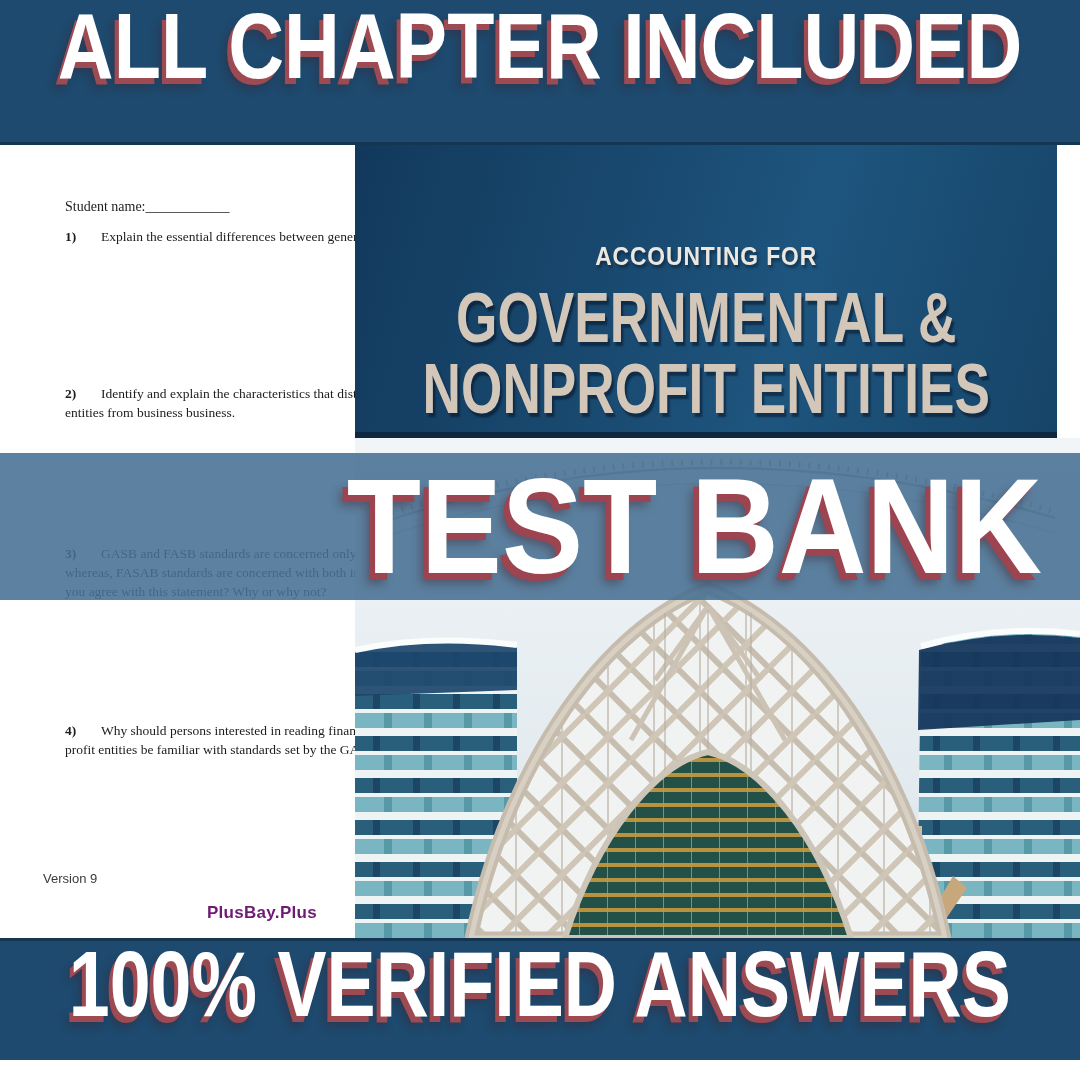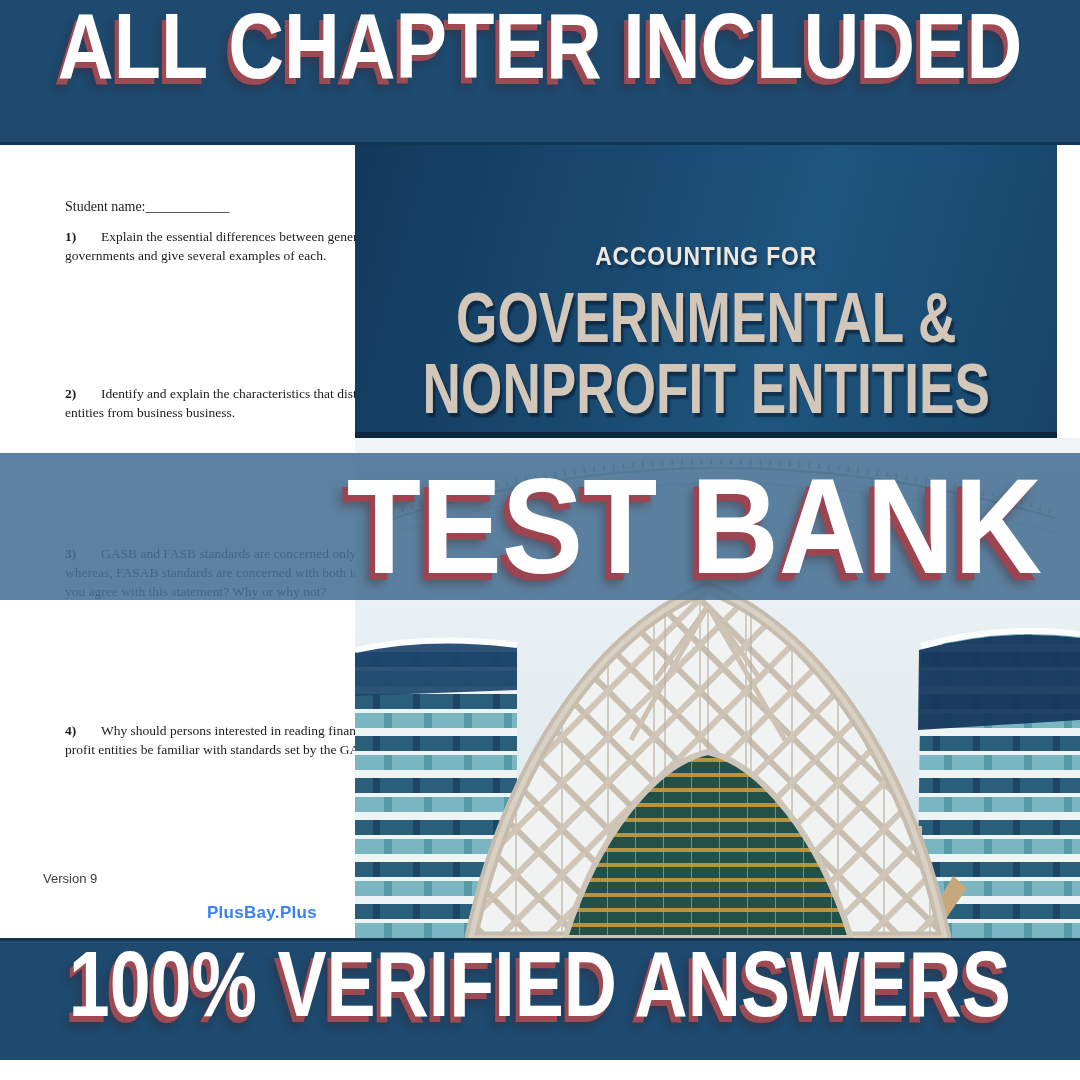--- a/index.html
+++ b/index.html
@@ -23,21 +23,21 @@
   
   .doc-page {
     position:absolute; left:0; top:145px; width:355px; height:793px;
     background:#ffffff; overflow:hidden; z-index:1;
     font-family:"Liberation Serif", serif; color:#1c1c1c;
   }
   .doc-line, .q { position:absolute; left:53px; white-space:nowrap; font-size:13.5px; line-height:19px;margin-left:12px; }
   .q .num { display:inline-block; width:36px; font-weight:bold; }
   .student { font-size:14px; }
   .version { position:absolute; left:43px; top:726px; font-family:"Liberation Sans",sans-serif; font-size:13px; color:#3a3a3a; white-space:nowrap; }
-  .brand   { position:absolute; right:38px; top:758px; font-family:"Liberation Sans",sans-serif; font-weight:700; font-size:17px; color:#3b82f6; letter-spacing:.3px; white-space:nowrap; }
+  .brand   { position:absolute; right:38px; top:758px; font-family:"Liberation Sans",sans-serif; font-weight:700; font-size:17px; color:#701a75; letter-spacing:.3px; white-space:nowrap; }
   
   .cover {
     position:absolute; left:355px; top:145px; width:702px; height:293px; z-index:1;
     background:linear-gradient(105deg,#12395c 0%,#1a4b72 42%,#1e557e 62%,#164468 100%);
     border-bottom:6px solid #0d2840; box-sizing:border-box;
     display:flex; flex-direction:column; align-items:center;
   }
   .cover-kicker {
     margin-top:98px; font-weight:700; font-size:26px; line-height:1; color:#ece7df;
     letter-spacing:1px; white-space:nowrap; transform:scaleX(0.88);
@@ -70,21 +70,20 @@
 
   <div class="banner top">
     <div class="banner-text">ALL CHAPTER INCLUDED</div>
   </div>
 
   <div class="doc-page">
     <div class="doc-line student" style="top:52px;">Student name:____________</div>
 
     <div class="q" style="top:82px;">
       <div><span class="num">1)</span><span>Explain the essential differences between general purpose</span></div>
-      <div>governments and give several examples of each.</div>
     </div>
 
     <div class="q" style="top:239px;">
       <div><span class="num">2)</span><span>Identify and explain the characteristics that distinguish governmental</span></div>
       <div>entities from business business.</div>
     </div>
 
     <div class="q" style="top:399px;">
       <div><span class="num">3)</span><span>GASB and FASB standards are concerned only with external</span></div>
       <div>whereas, FASAB standards are concerned with both internal and</div>

